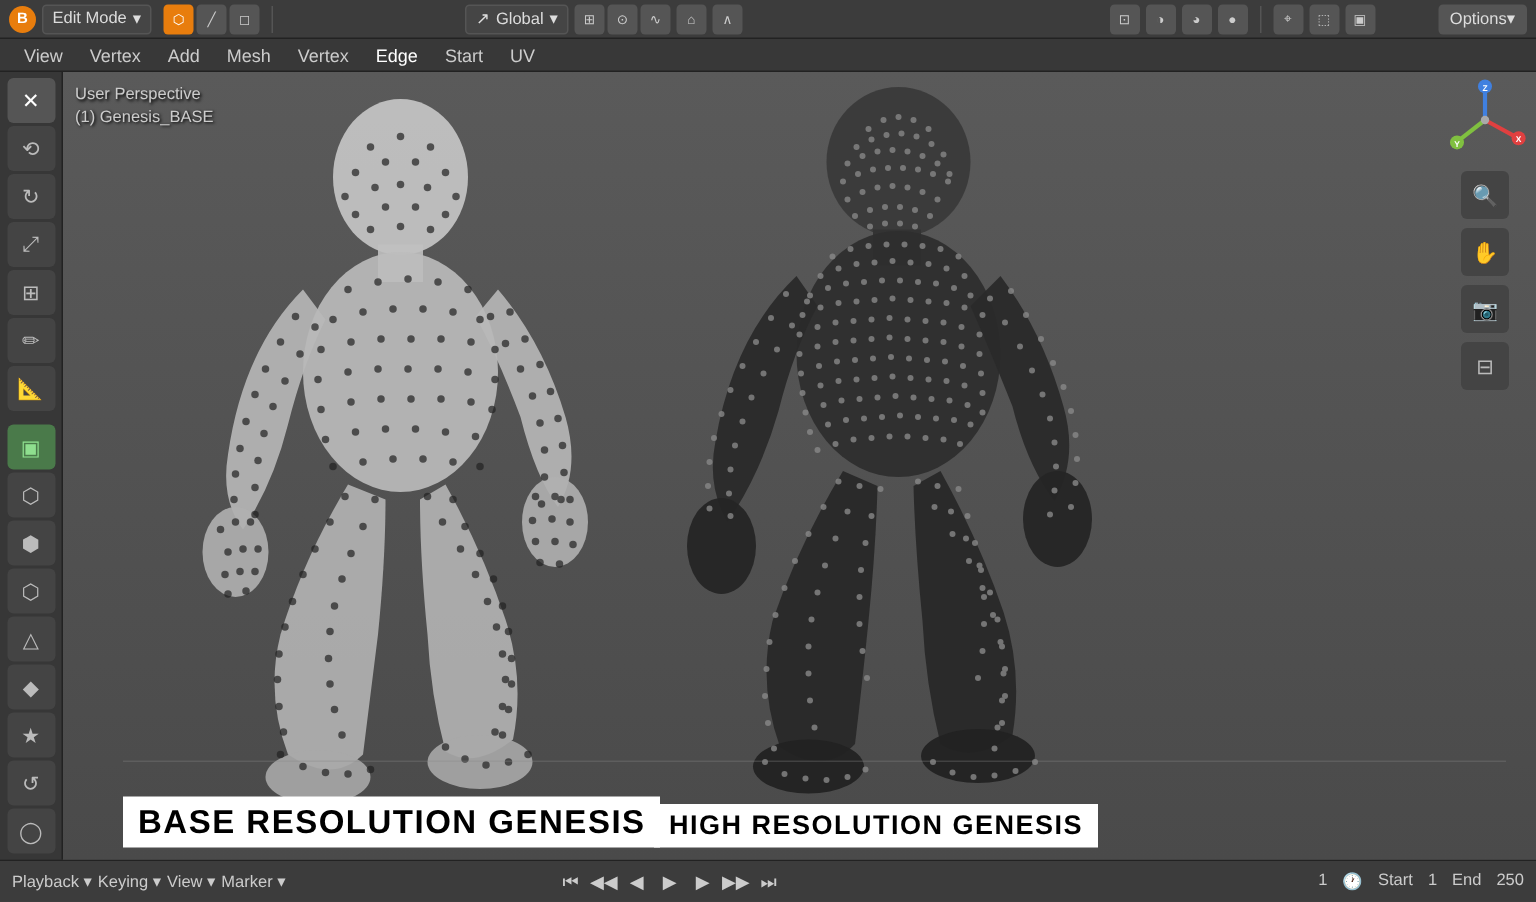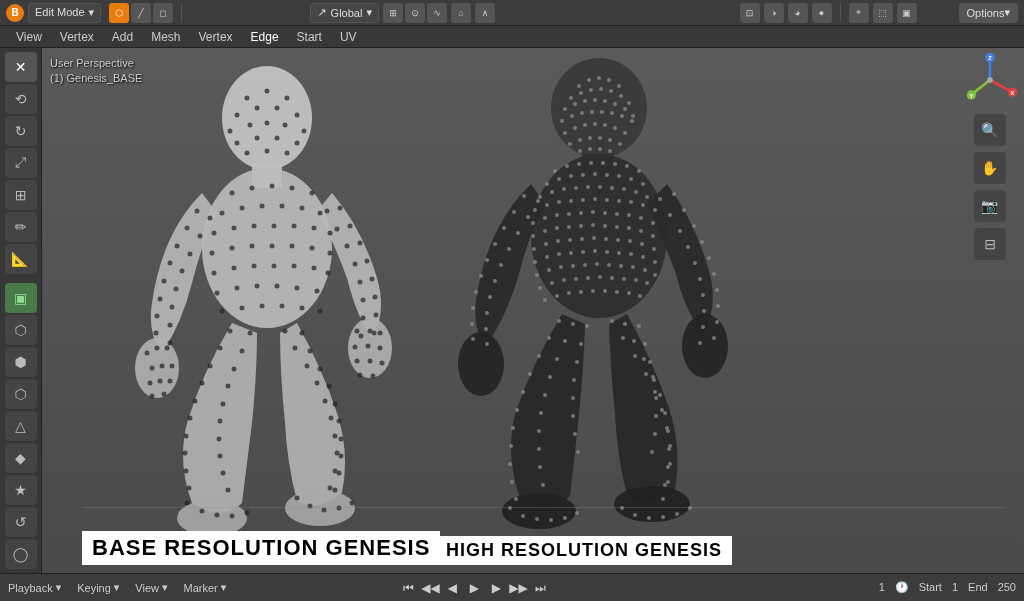--- a/index.html
+++ b/index.html
@@ -212,21 +212,21 @@
 
     
     #bottom-bar {
       width: 100%;
       height: 28px;
       background: #3c3c3c;
       border-top: 1px solid #222;
       display: flex;
       align-items: center;
       padding: 0 8px;
-      gap: 16px;
+      gap: 4px;
     }
     .bottom-item {
       color: #ccc;
       font-size: 11px;
       display: flex;
       align-items: center;
       gap: 3px;
     }
     .playback-controls {
       display: flex;

